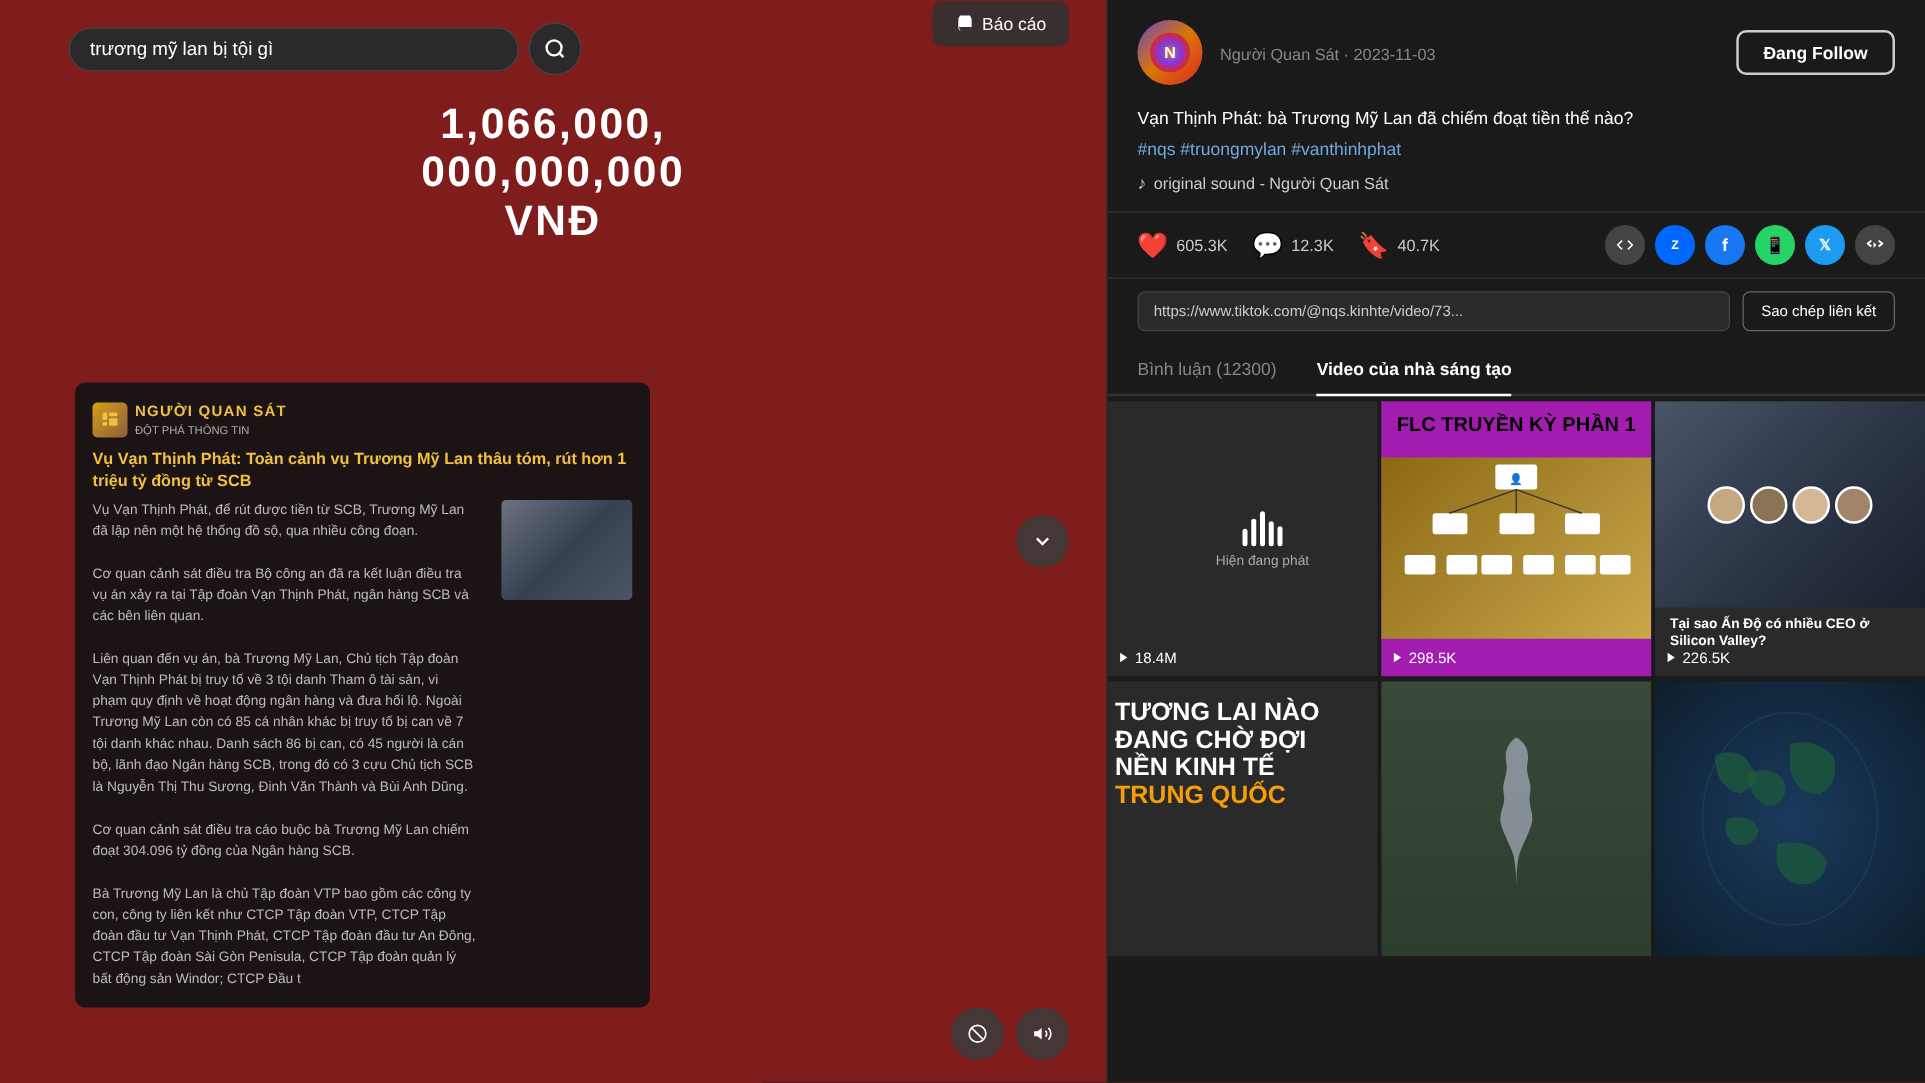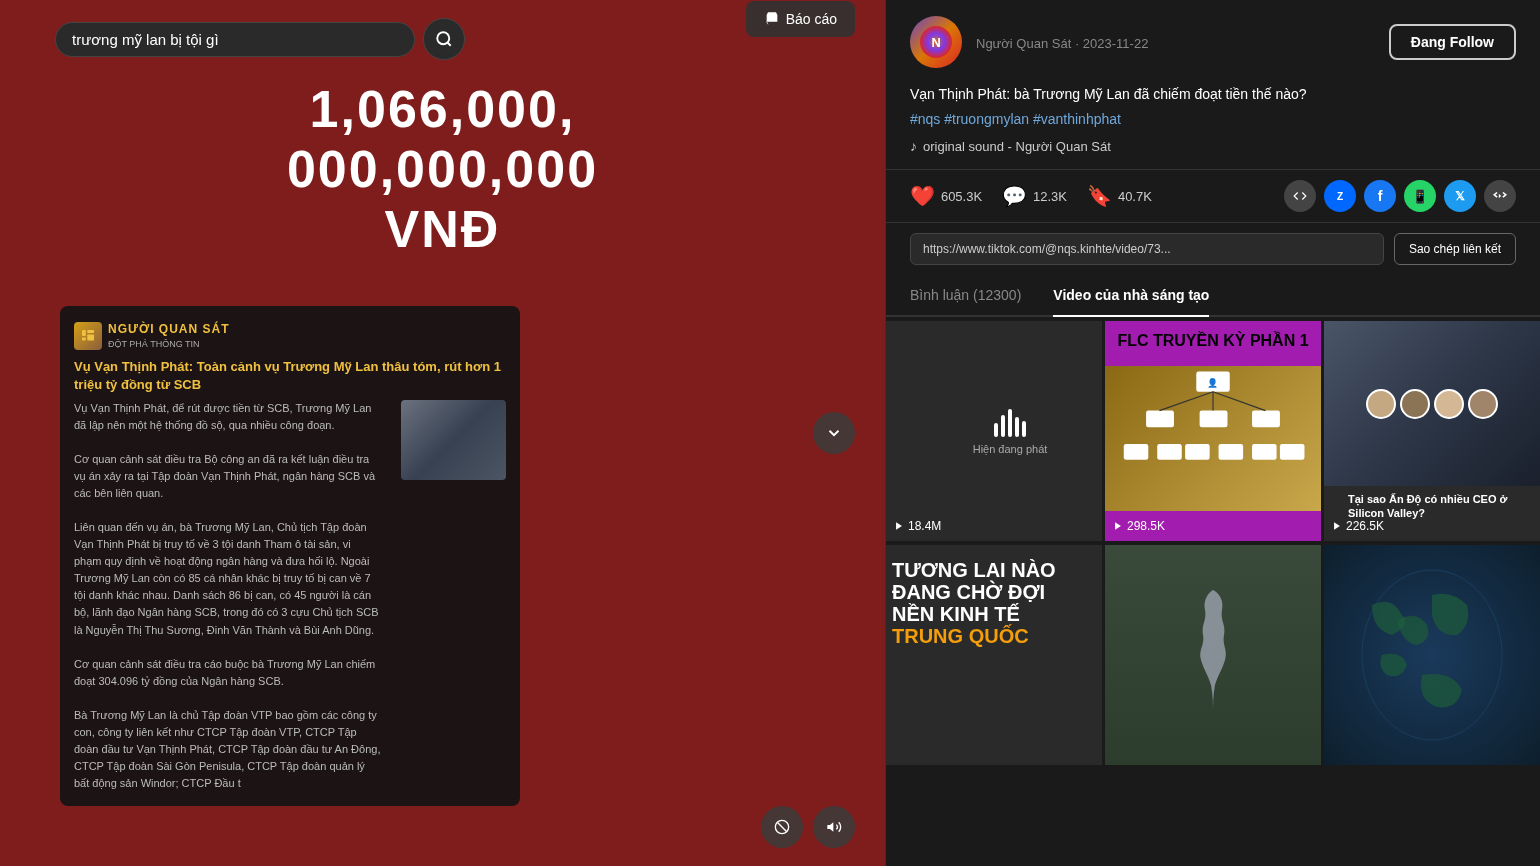--- a/index.html
+++ b/index.html
@@ -85,21 +85,21 @@
       display: flex;
       align-items: center;
       justify-content: center;
       position: relative;
     }
 
     .video-center-text {
       text-align: center;
       color: #fff;
       font-weight: 700;
-      font-size: 52px;
+      font-size: 34px;
       line-height: 1.15;
       letter-spacing: 2px;
       position: absolute;
       top: 80px;
       left: 50%;
       transform: translateX(-50%);
       white-space: nowrap;
     }
 
     
@@ -618,21 +618,21 @@
             <stop offset="0%" stop-color="#d97706"></stop>
             <stop offset="50%" stop-color="#7c3aed"></stop>
             <stop offset="100%" stop-color="#dc2626"></stop>
           </radialGradient>
         </defs>
         <text x="20" y="26" text-anchor="middle" fill="#fff" font-size="16" font-weight="bold">N</text>
       </svg>
     </div>
     <div class="creator-info">
       <div class="creator-meta">
-        <span>Người Quan Sát</span> · <span>2023-11-22</span>
+        <span>Người Quan Sát</span> · <span>2023-11-03</span>
       </div>
     </div>
     <button class="follow-btn">
       <span>Đang Follow</span>
     </button>
   </div>
 
   <div class="video-desc">
     <div>Vạn Thịnh Phát: bà Trương Mỹ Lan đã chiếm đoạt tiền thế nào?</div>
     <div class="hashtags">#nqs #truongmylan #vanthinhphat</div>
@@ -742,21 +742,21 @@
         </div>
       </div>
 
       <div class="vc card-india">
         <div class="india-faces">
           <div class="face-circle face1"></div>
           <div class="face-circle face2"></div>
           <div class="face-circle face3"></div>
           <div class="face-circle face4"></div>
         </div>
-        <div style="padding:6px 24px;">
+        <div style="padding:6px 12px;">
           <div style="font-size:11px;color:#fff;font-weight:600;line-height:1.3;">Tại sao Ấn Độ có nhiều CEO ở Silicon Valley?</div>
         </div>
         <div style="position:absolute;bottom:8px;left:8px;display:flex;align-items:center;gap:4px;font-size:12px;color:#fff;">
           <svg width="10" height="10" viewBox="0 0 24 24" fill="white">
               <polygon points="5,3 19,12 5,21"></polygon>
             </svg>
           <span>226.5K</span>
         </div>
       </div>
     </div>

